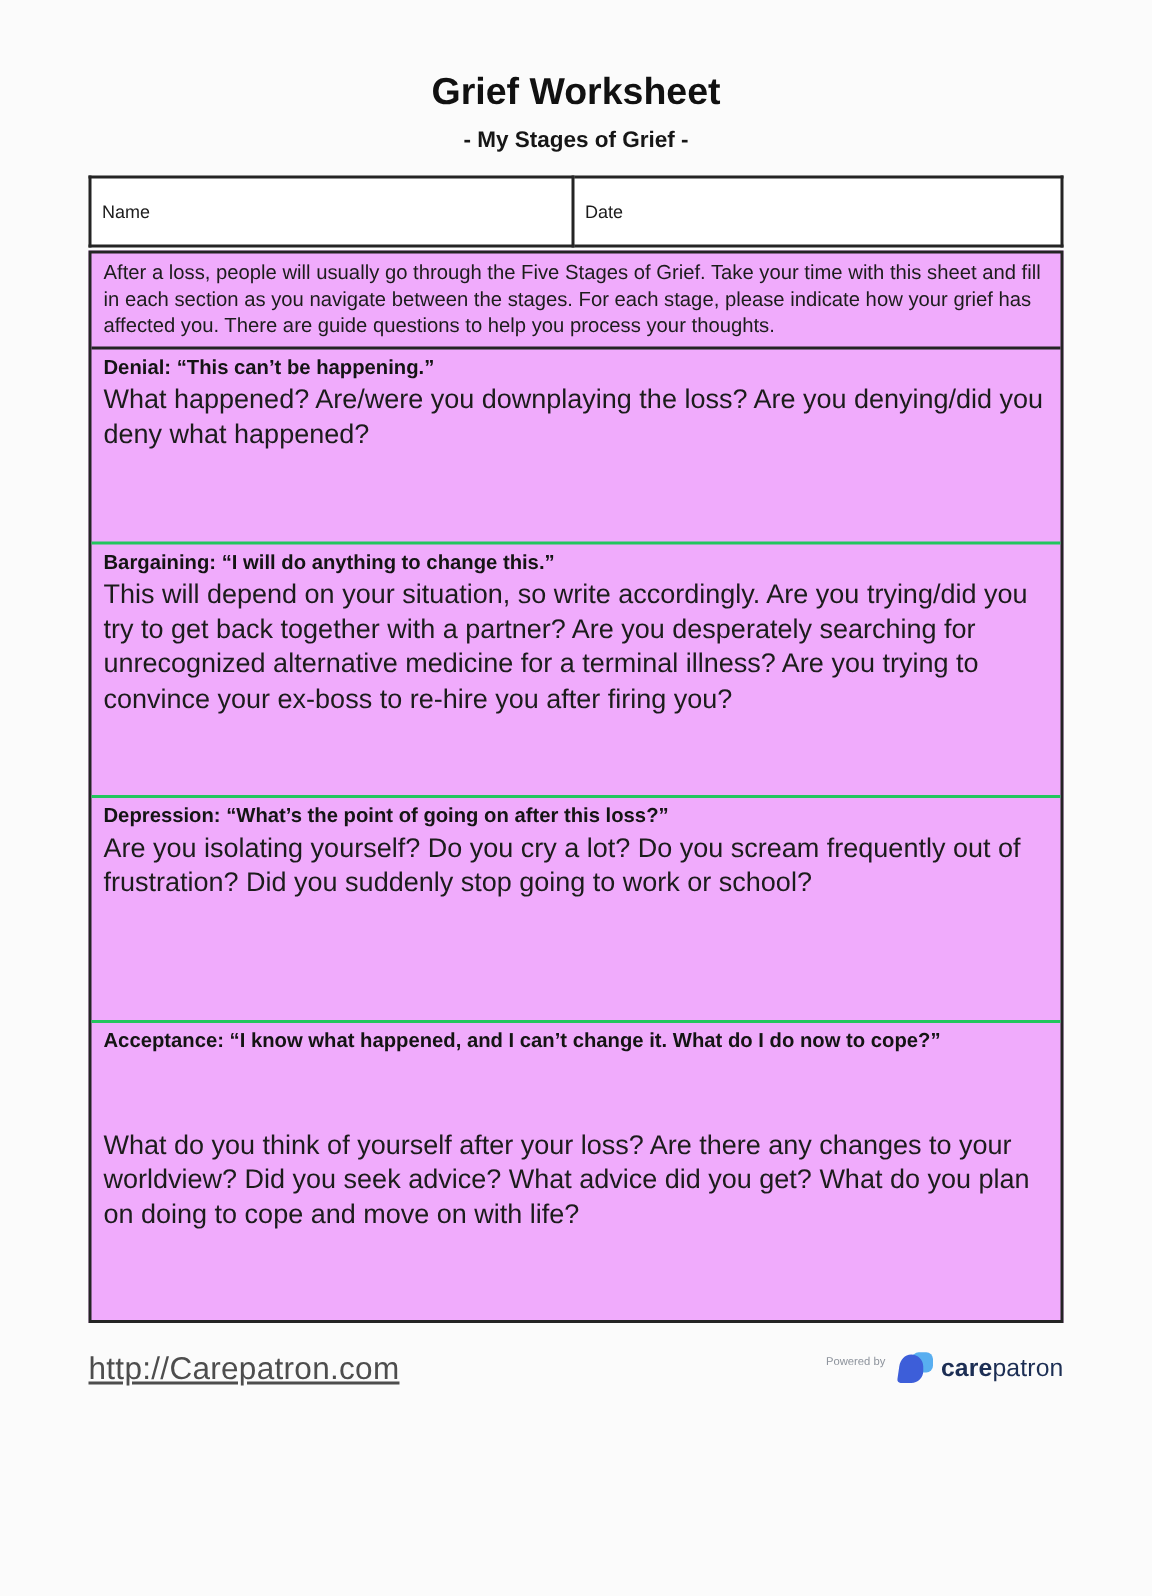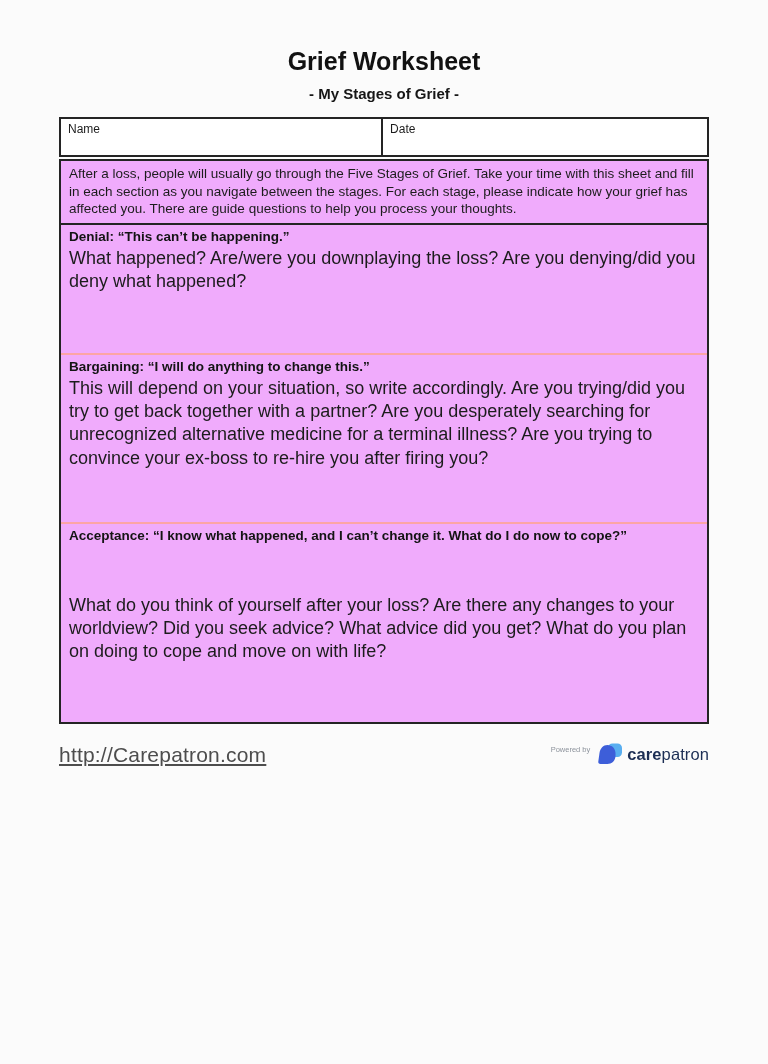--- a/index.html
+++ b/index.html
@@ -24,40 +24,40 @@
   }
 
   .content { width: 650px; margin: 15px auto 0; }
 
   
   .name-date { width: 650px; border-collapse: collapse; table-layout: fixed; }
   .name-date td {
     border: 2px solid #242424;
     height: 38px;
     vertical-align: top;
-    padding: 3px 7px;
+    padding: 15px 7px;
     font-size: 12px;
     background: #fff;
   }
   .name-date td.name-cell { width: 49.7%; }
 
   
   .main-table {
     border: 2px solid #242424;
     margin-top: 2px;
     background: #f0abfc;
   }
   .intro {
     padding: 4px 8px 5px;
     font-size: 13.5px; line-height: 1.3;
     border-bottom: 2px solid #242424;
     min-height: 54px;
   }
   .stage {
-    border-bottom: 2px solid #fca5a5;
+    border-bottom: 2px solid #22c55e;
     padding: 3px 8px 0;
     display: flex; flex-direction: column;
   }
   .stage:last-child { border-bottom: none; gap: 48px; }
   .stage-heading { font-weight: 700; font-size: 13.5px; line-height: 1.4; color: #141414; }
   .stage-questions { font-size: 18px; line-height: 1.3; }
   .answer-space { flex: 1; min-height: 10px; }
 
   .stage.denial     { min-height: 130px; }
   .stage.anger      { min-height: 153px; }
@@ -120,20 +120,25 @@
         <div class="answer-space"></div>
       </section>
 
 
       <section class="stage bargaining">
         <div class="stage-heading">Bargaining: “I will do anything to change this.”</div>
         <div class="stage-questions">This will depend on your situation, so write accordingly. Are you trying/did you try to get back together with a partner? Are you desperately searching for unrecognized alternative medicine for a terminal illness? Are you trying to convince your ex-boss to re-hire you after firing you?</div>
         <div class="answer-space"></div>
       </section>
 
+      <section class="stage depression">
+        <div class="stage-heading">Depression: “What’s the point of going on after this loss?”</div>
+        <div class="stage-questions">Are you isolating yourself? Do you cry a lot? Do you scream frequently out of frustration? Did you suddenly stop going to work or school?</div>
+        <div class="answer-space"></div>
+      </section>
 
       <section class="stage acceptance">
         <div class="stage-heading">Acceptance: “I know what happened, and I can’t change it. What do I do now to cope?”</div>
         <div class="stage-questions">What do you think of yourself after your loss? Are there any changes to your worldview? Did you seek advice? What advice did you get? What do you plan on doing to cope and move on with life?</div>
         <div class="answer-space"></div>
       </section>
 
     </div>
 
     <div class="footer">

